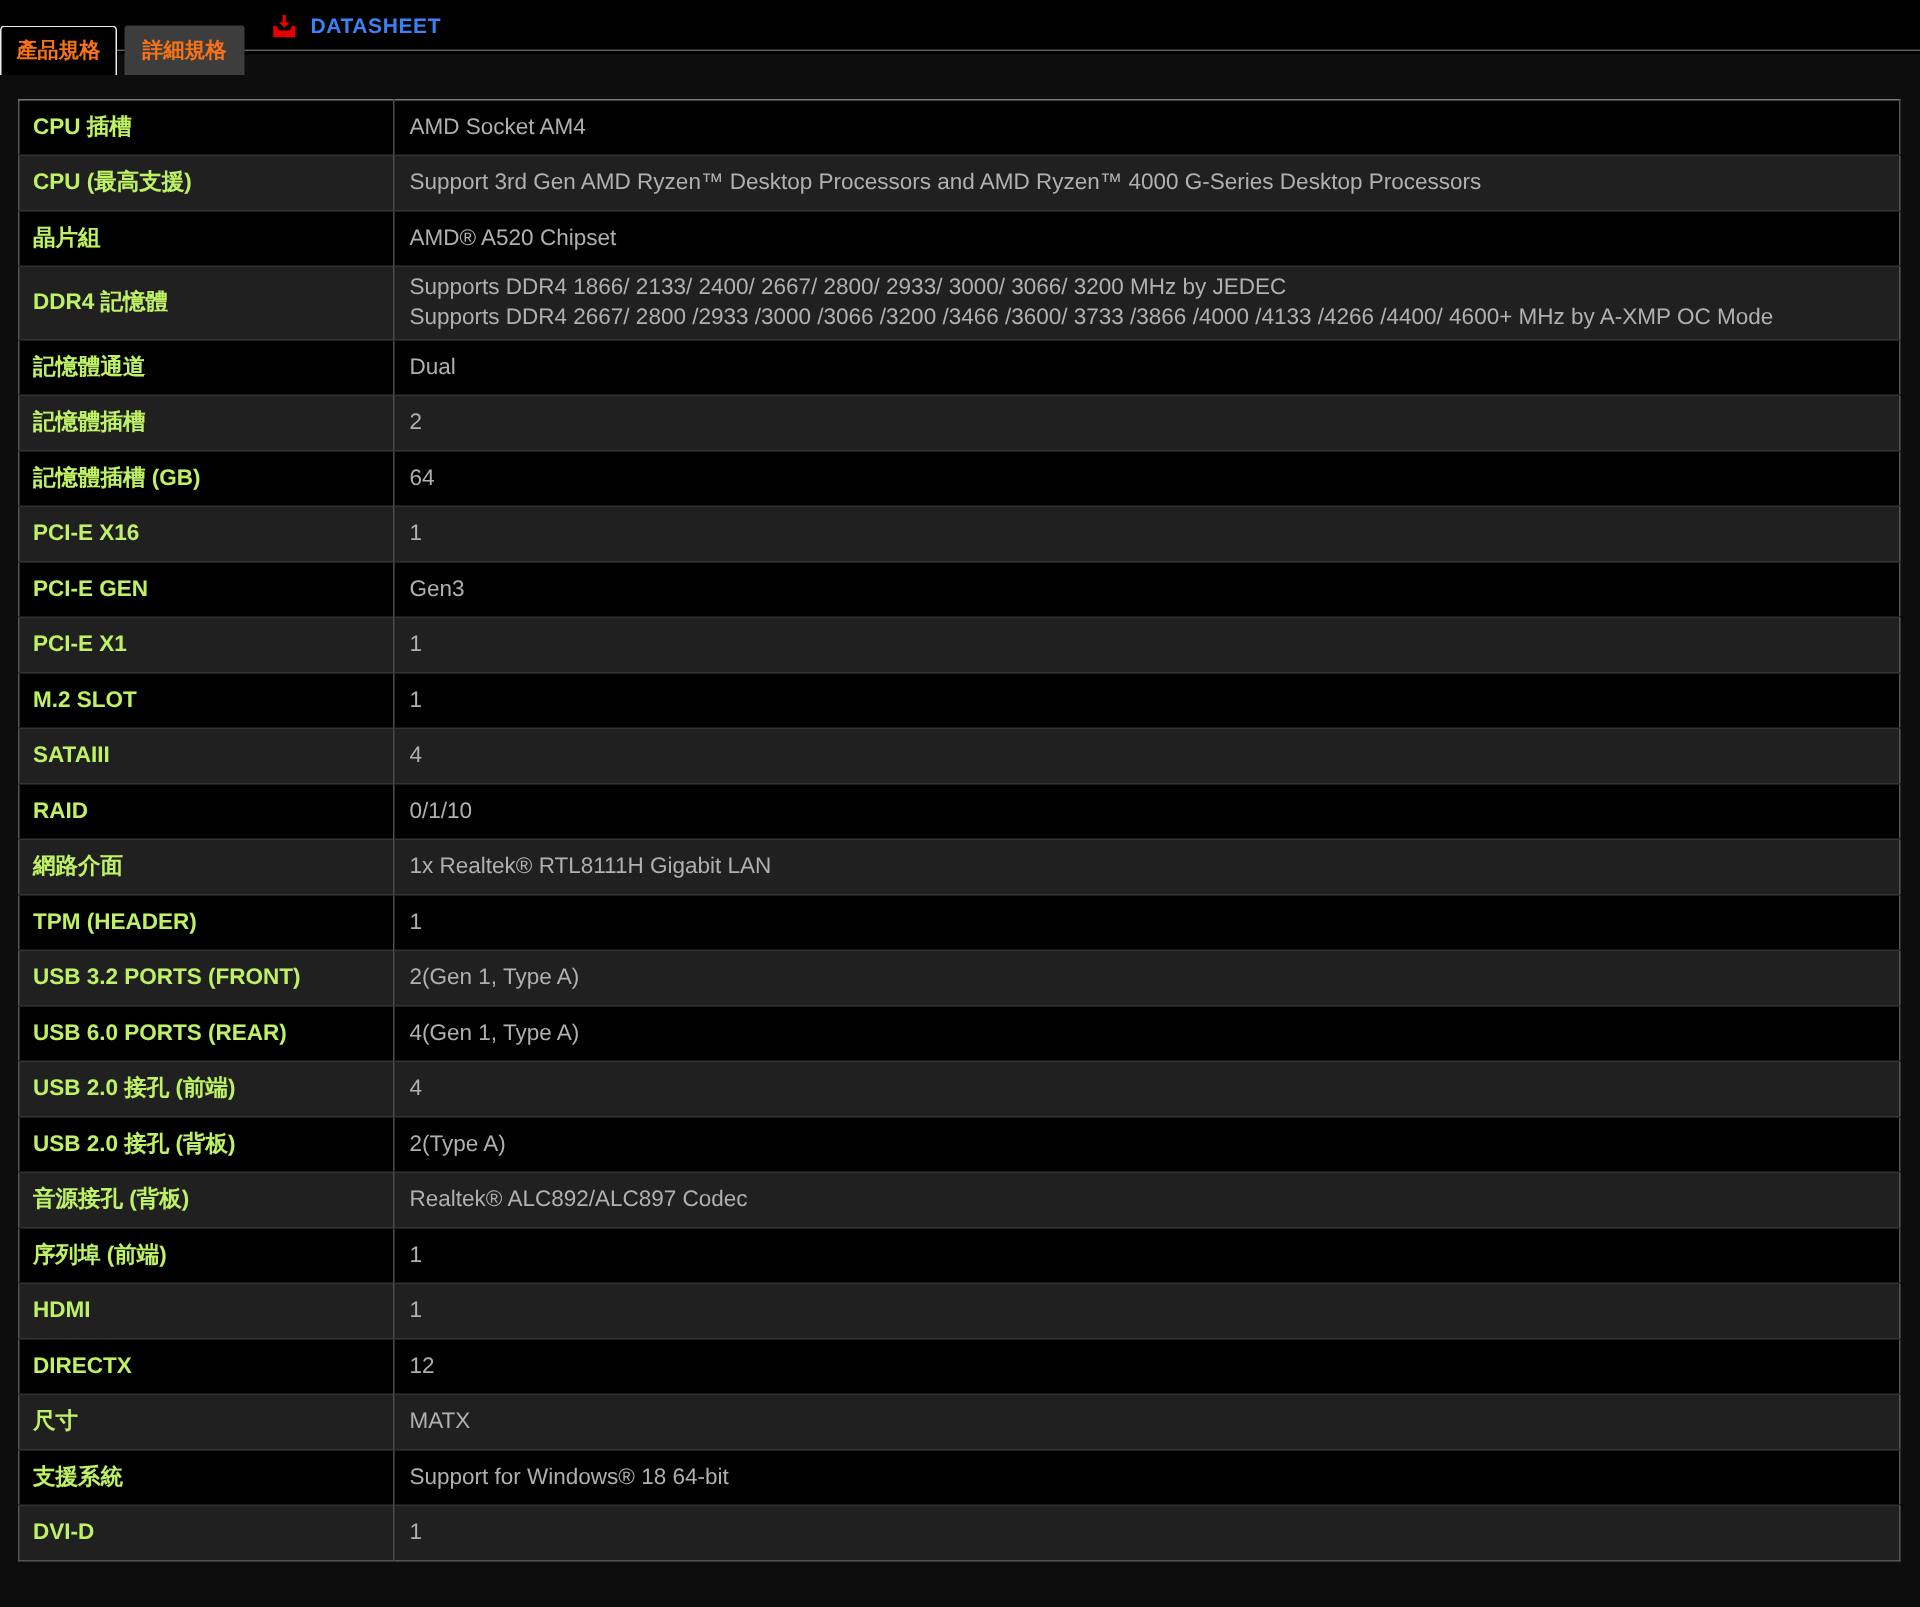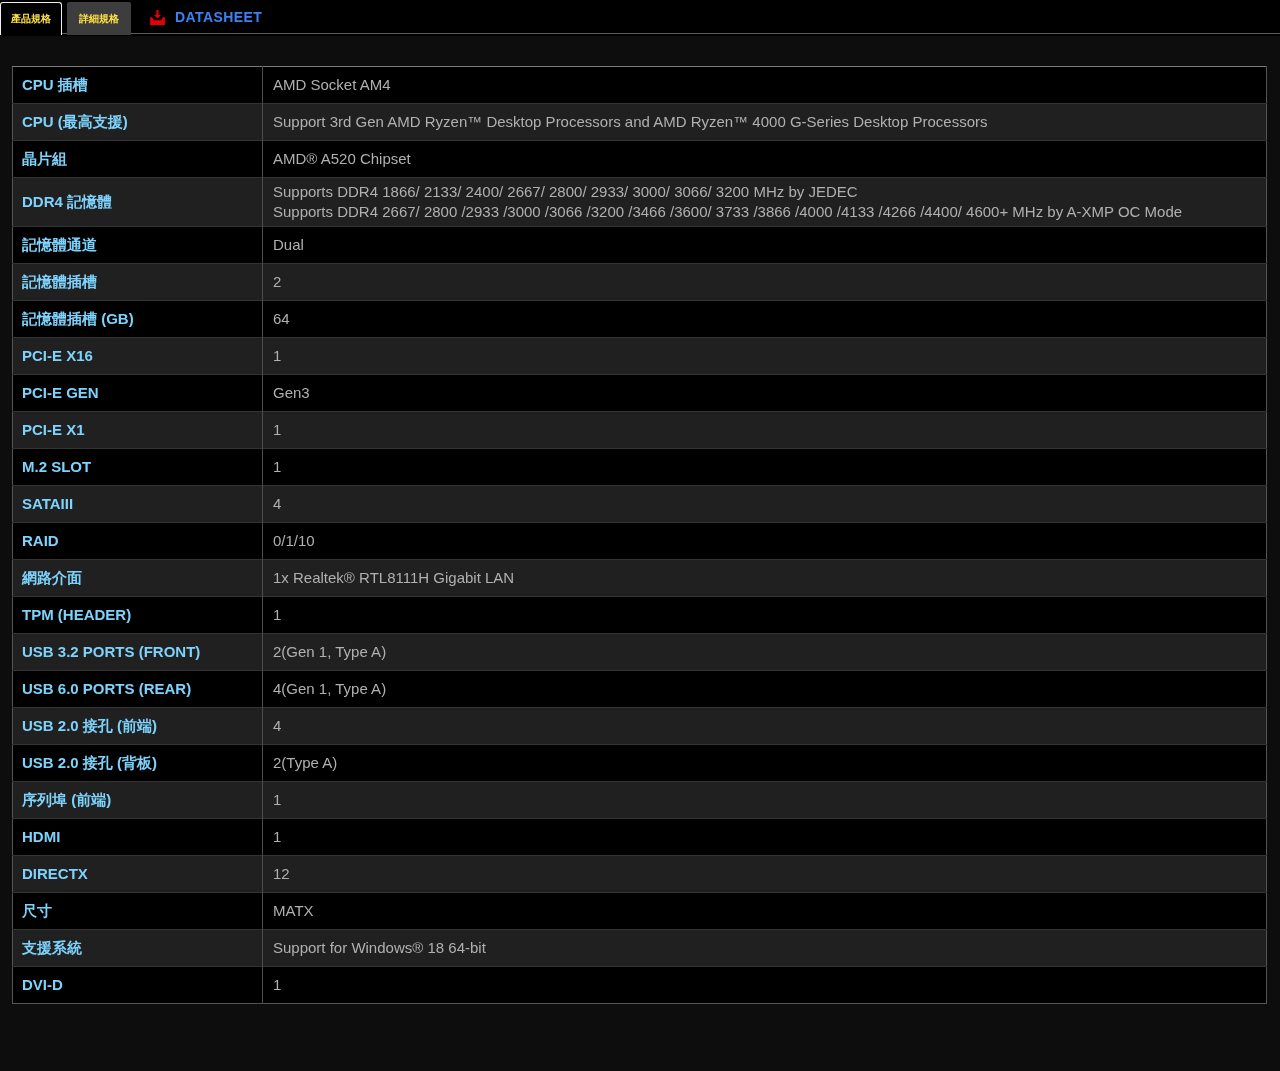--- a/index.html
+++ b/index.html
@@ -21,28 +21,28 @@
   }
   .tabbar-underline {
     position: absolute;
     left: 0; right: 0; top: 33px;
     height: 1px;
     background: #5a5a5a;
   }
   .tab {
     position: relative;
     z-index: 1;
-    margin-top: 2px;
+    margin-top: 17px;
     height: 33px;
     display: flex;
     align-items: center;
     padding: 0 10px;
-    font-size: 10px;
+    font-size: 14px;
     font-weight: bold;
-    color: #fde047;
+    color: #f97316;
     cursor: pointer;
     white-space: nowrap;
   }
   .tab.active {
     background: #000;
     border: 1px solid #ededed;
     border-bottom: none;
     border-radius: 3px 3px 0 0;
   }
   .tab.inactive {
@@ -80,21 +80,21 @@
   }
   table.spec tbody tr:nth-child(odd)  { background: #000; }
   table.spec tbody tr:nth-child(even) { background: #202020; }
   table.spec tbody tr + tr { border-top: 1px solid #333; }
   table.spec th {
     width: 250px;
     text-align: left;
     vertical-align: middle;
     font-size: 15px;
     font-weight: bold;
-    color: #7dd3fc;
+    color: #bef264;
     line-height: 20px;
     padding: 8px 10px 8px 9px;
     border-right: 1px solid #4d4d4d;
     white-space: nowrap;
   }
   table.spec td {
     font-size: 15px;
     color: #b0b0b0;
     line-height: 20px;
     padding: 4px 10px;
@@ -251,20 +251,26 @@
           </td>
   </tr>
 
   <tr>
     <th>USB 2.0 接孔 (背板)</th>
     <td>
             <p>2(Type A)</p>
           </td>
   </tr>
 
+  <tr>
+    <th>音源接孔 (背板)</th>
+    <td>
+            <p>Realtek® ALC892/ALC897 Codec</p>
+          </td>
+  </tr>
 
   <tr>
     <th>序列埠 (前端)</th>
     <td>
             <p>1</p>
           </td>
   </tr>
 
   <tr>
     <th>HDMI</th>

